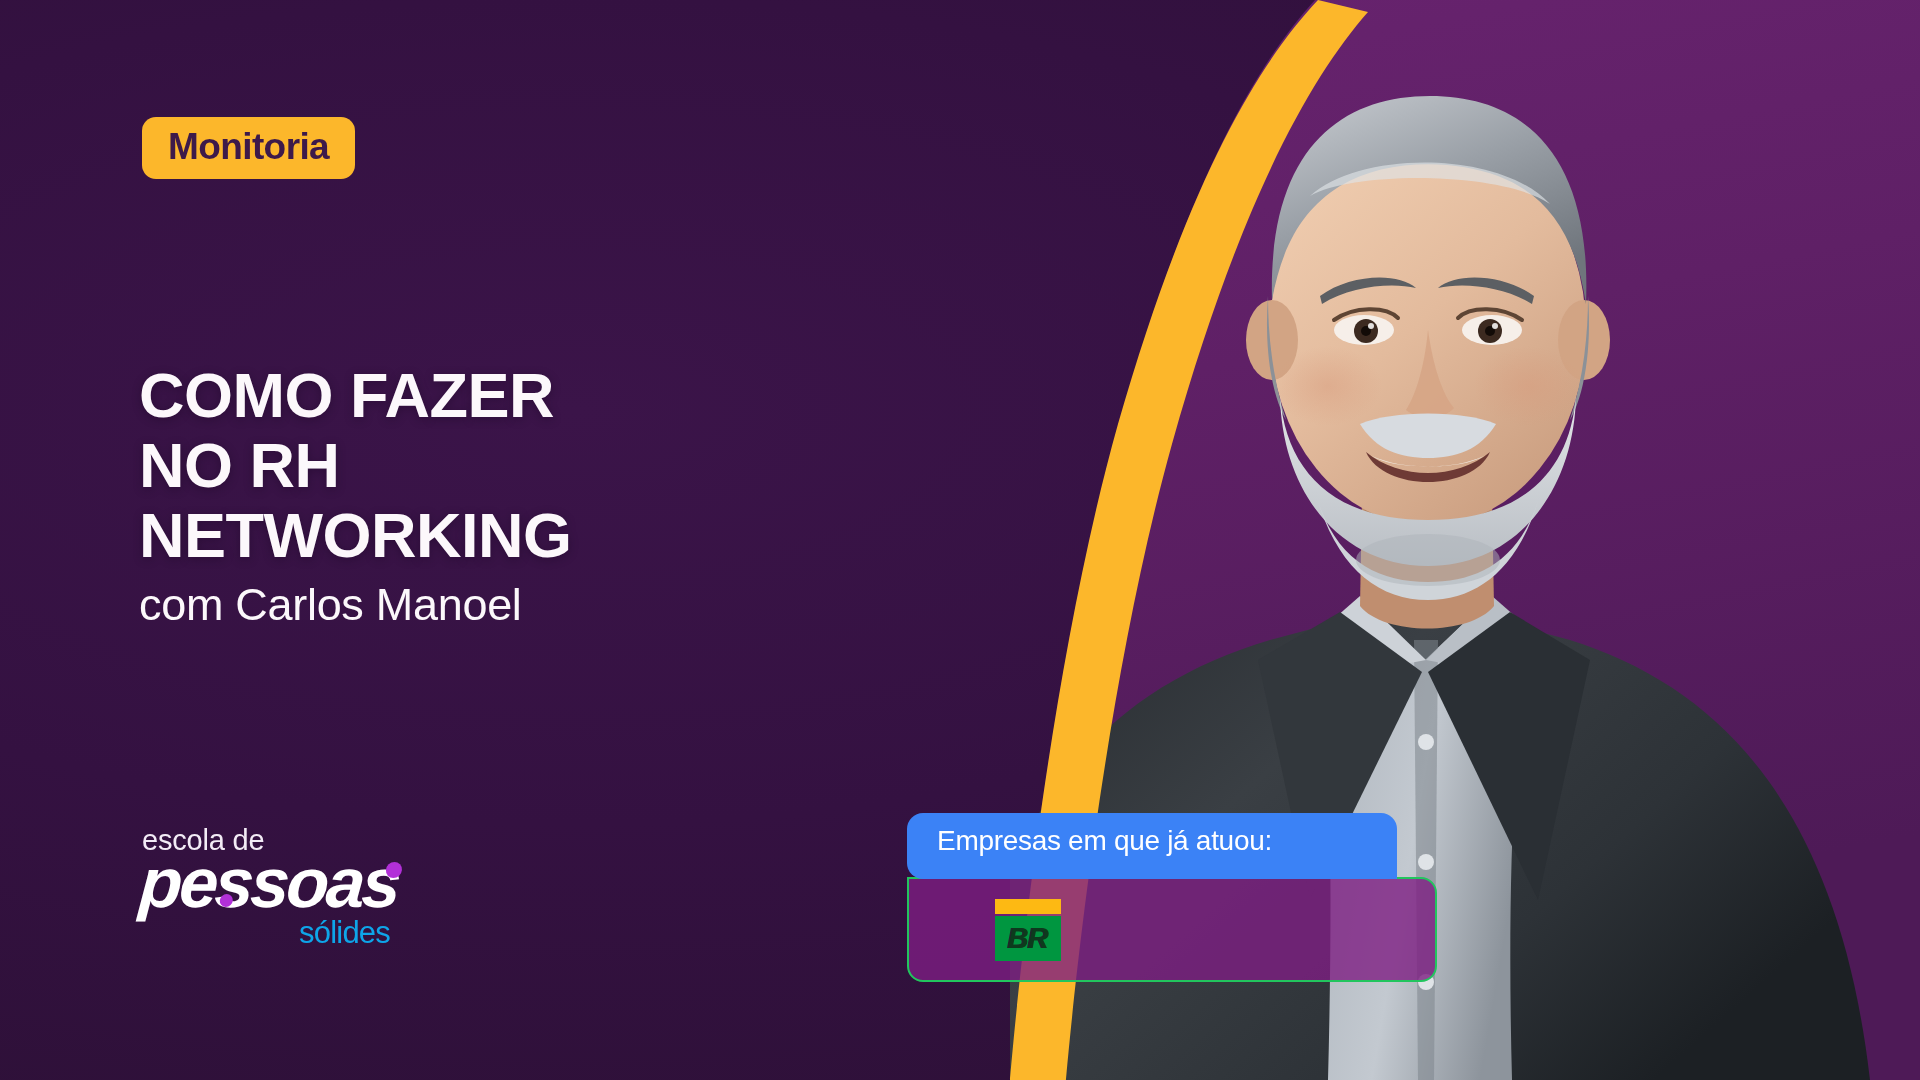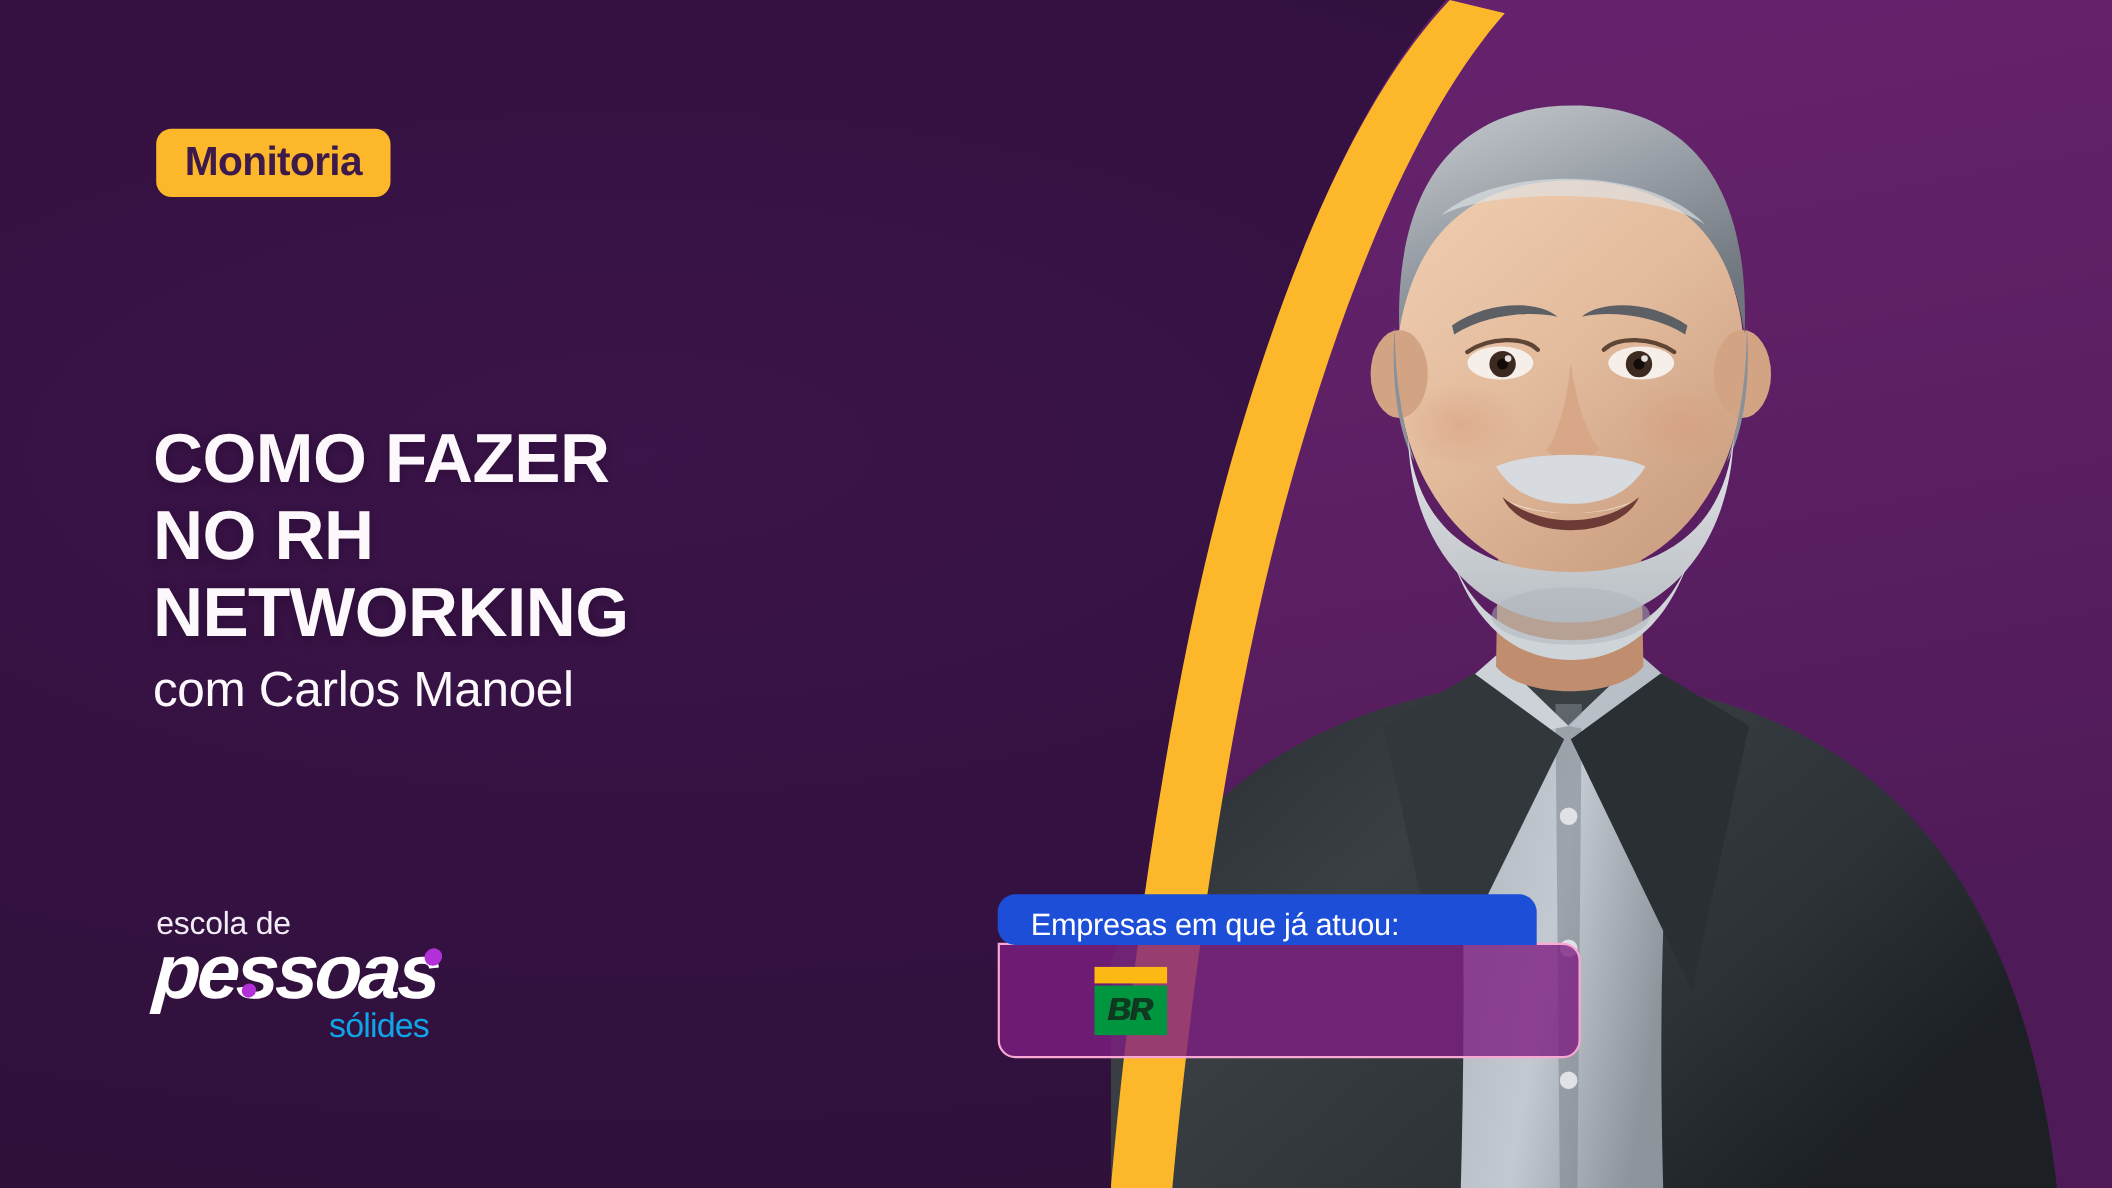--- a/index.html
+++ b/index.html
@@ -78,21 +78,21 @@
     font-size: 37px;
     font-weight: 700;
     letter-spacing: -0.6px;
     line-height: 1;
   }
 
   
   .headline {
     position: absolute;
     left: 139px;
-    top: 382px;
+    top: 360px;
     z-index: 10;
   }
   .headline-line {
     color: #FCF8FB;
     font-size: 63px;
     font-weight: 700;
     letter-spacing: -0.5px;
     line-height: 1.115;
     white-space: nowrap;
     text-shadow: 0 2px 10px rgba(20,4,28,.35);
@@ -166,38 +166,38 @@
   
   .companies {
     position: absolute;
     left: 907px;
     top: 813px;
     z-index: 12;
     width: 530px;
   }
   .companies-label {
     position: relative;
-    background: #1d4ed8;
+    background: #3b82f6;
     border-radius: 16px 16px 0 16px;
-    padding: 14px 30px 4px 30px;
+    padding: 14px 30px 24px 30px;
     width: 490px;
     color: #FFFFFF;
     font-size: 28px;
     font-weight: 400;
     letter-spacing: -0.3px;
     line-height: 1;
     z-index: 2;
   }
   .companies-card {
     position: relative;
     margin-top: -2px;
     width: 530px;
     height: 105px;
     background: rgba(125, 30, 130, .80);
-    border: 2px solid #f9a8d4;
+    border: 2px solid #22c55e;
     border-radius: 0 16px 16px 16px;
     display: flex;
     align-items: center;
     z-index: 1;
   }
 
   
   .petro {
     display: flex;
     align-items: center;

